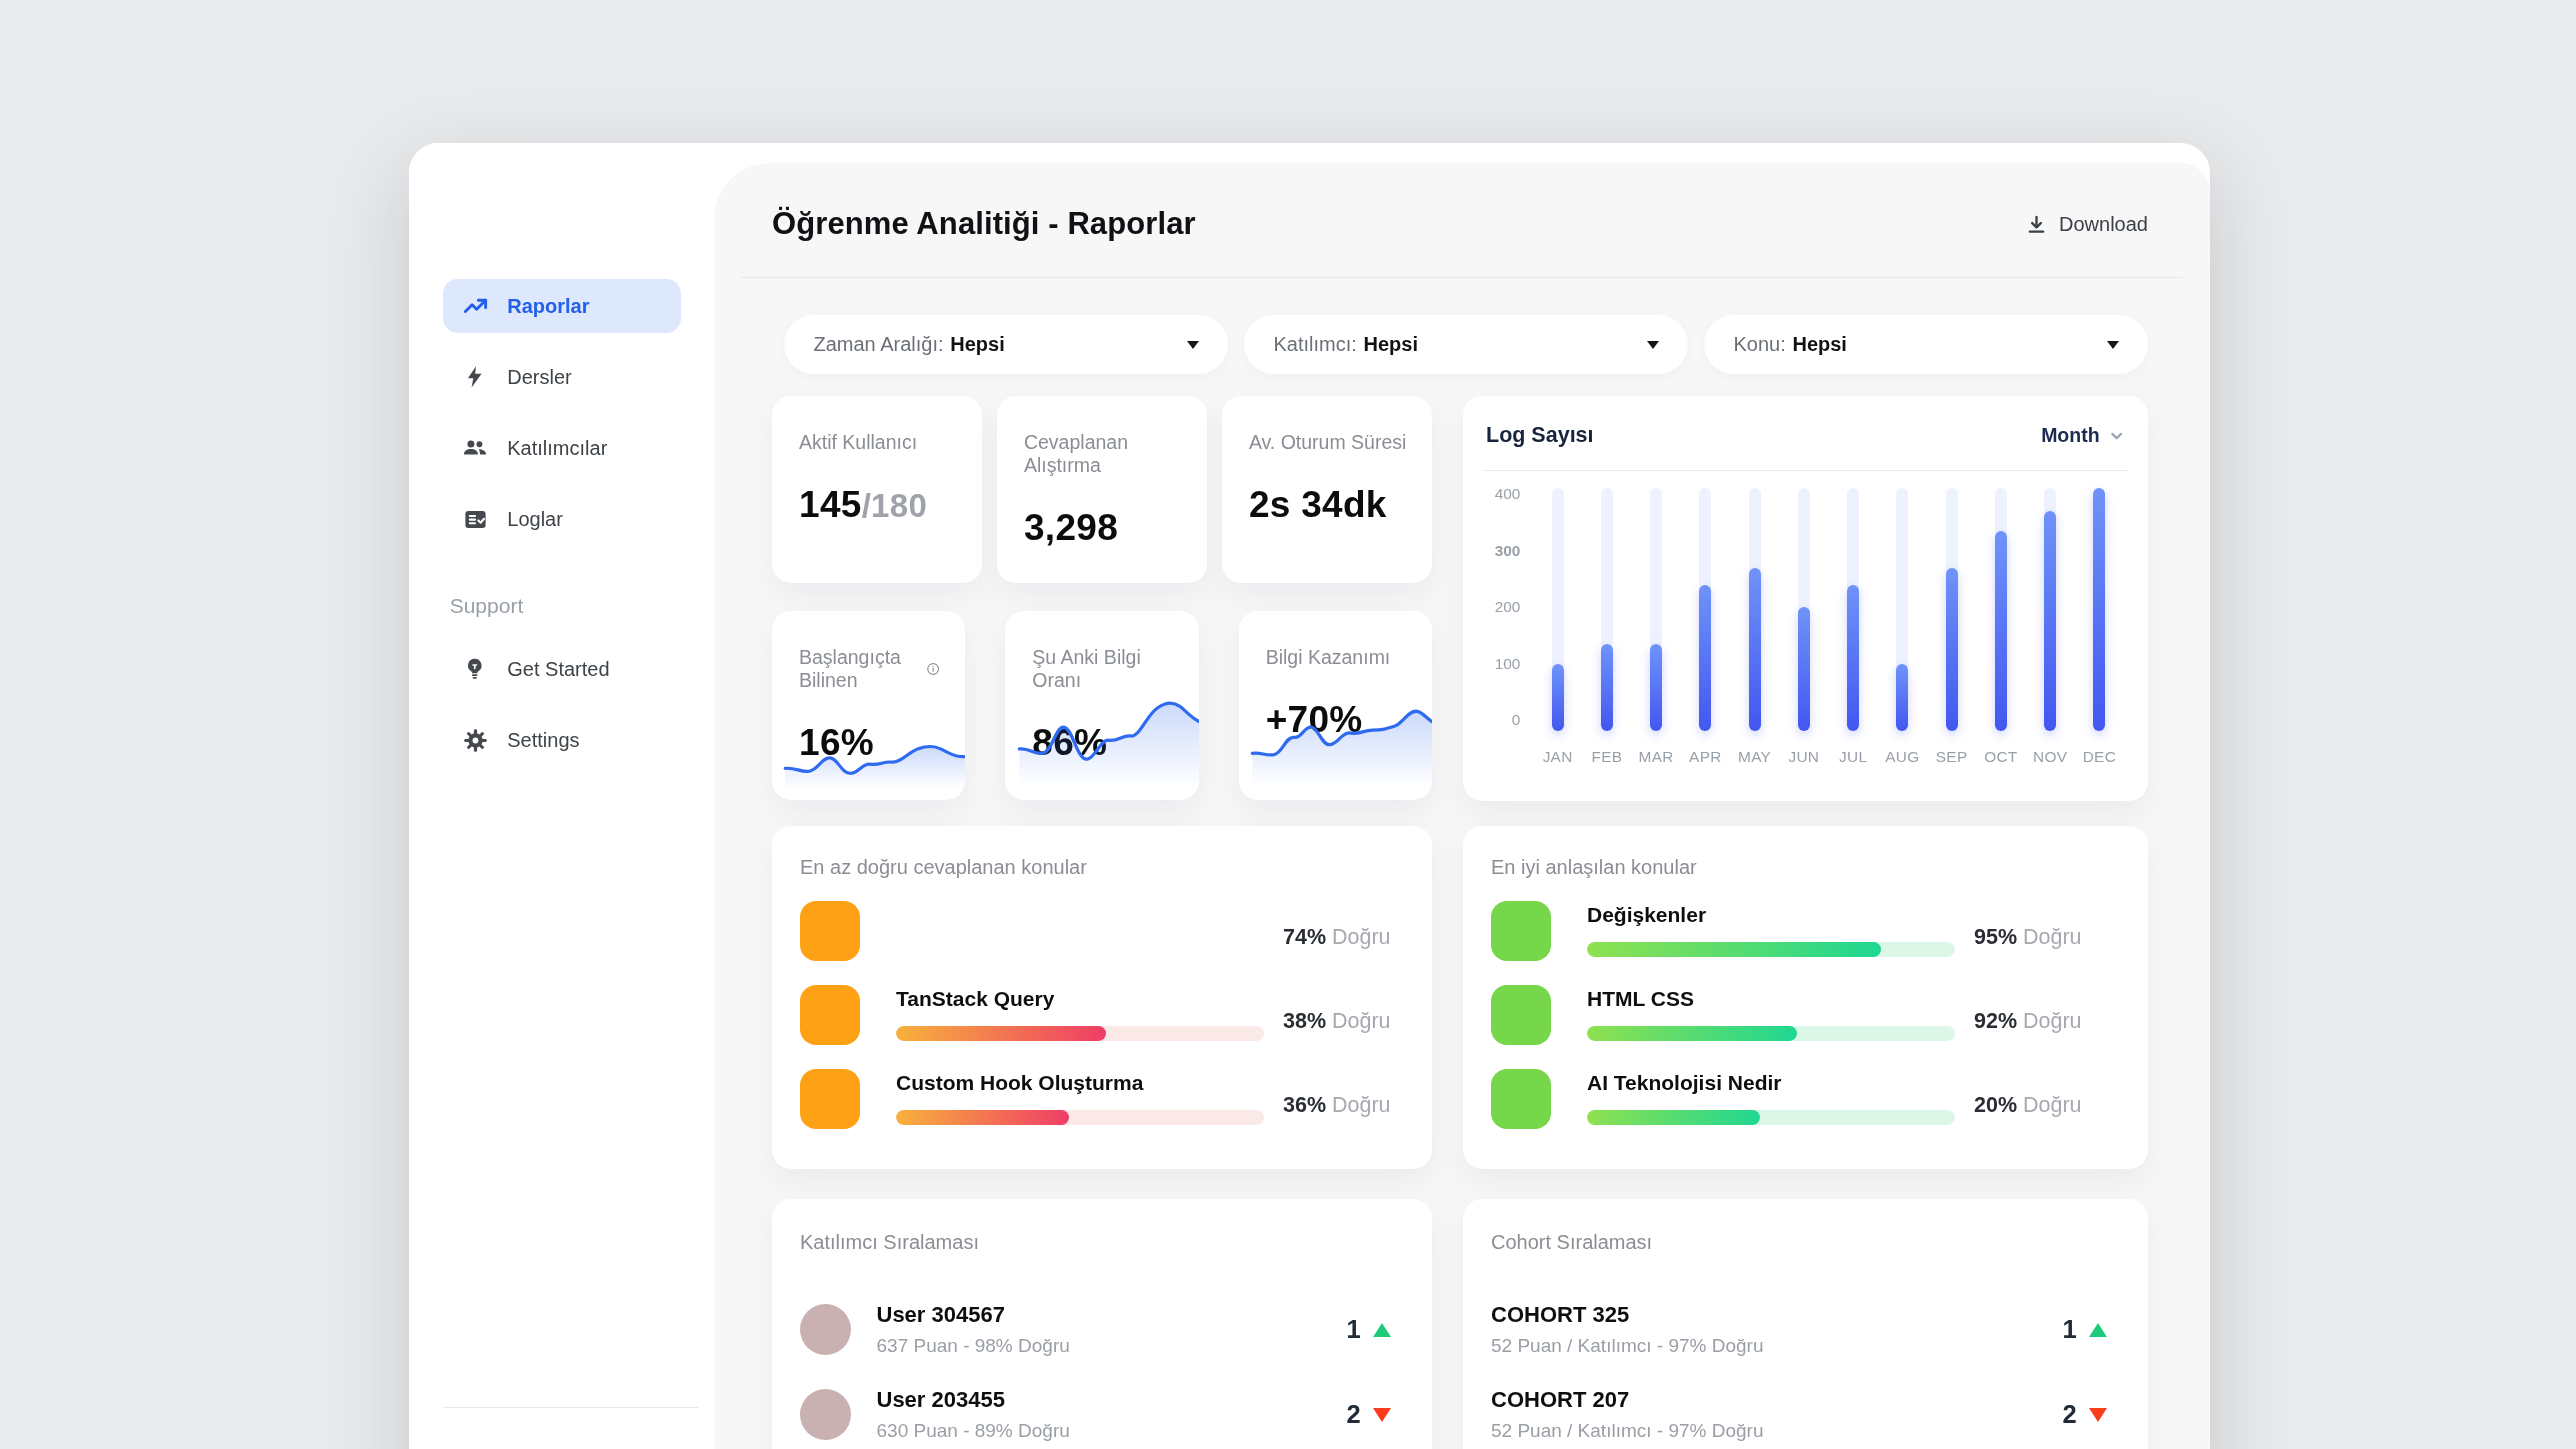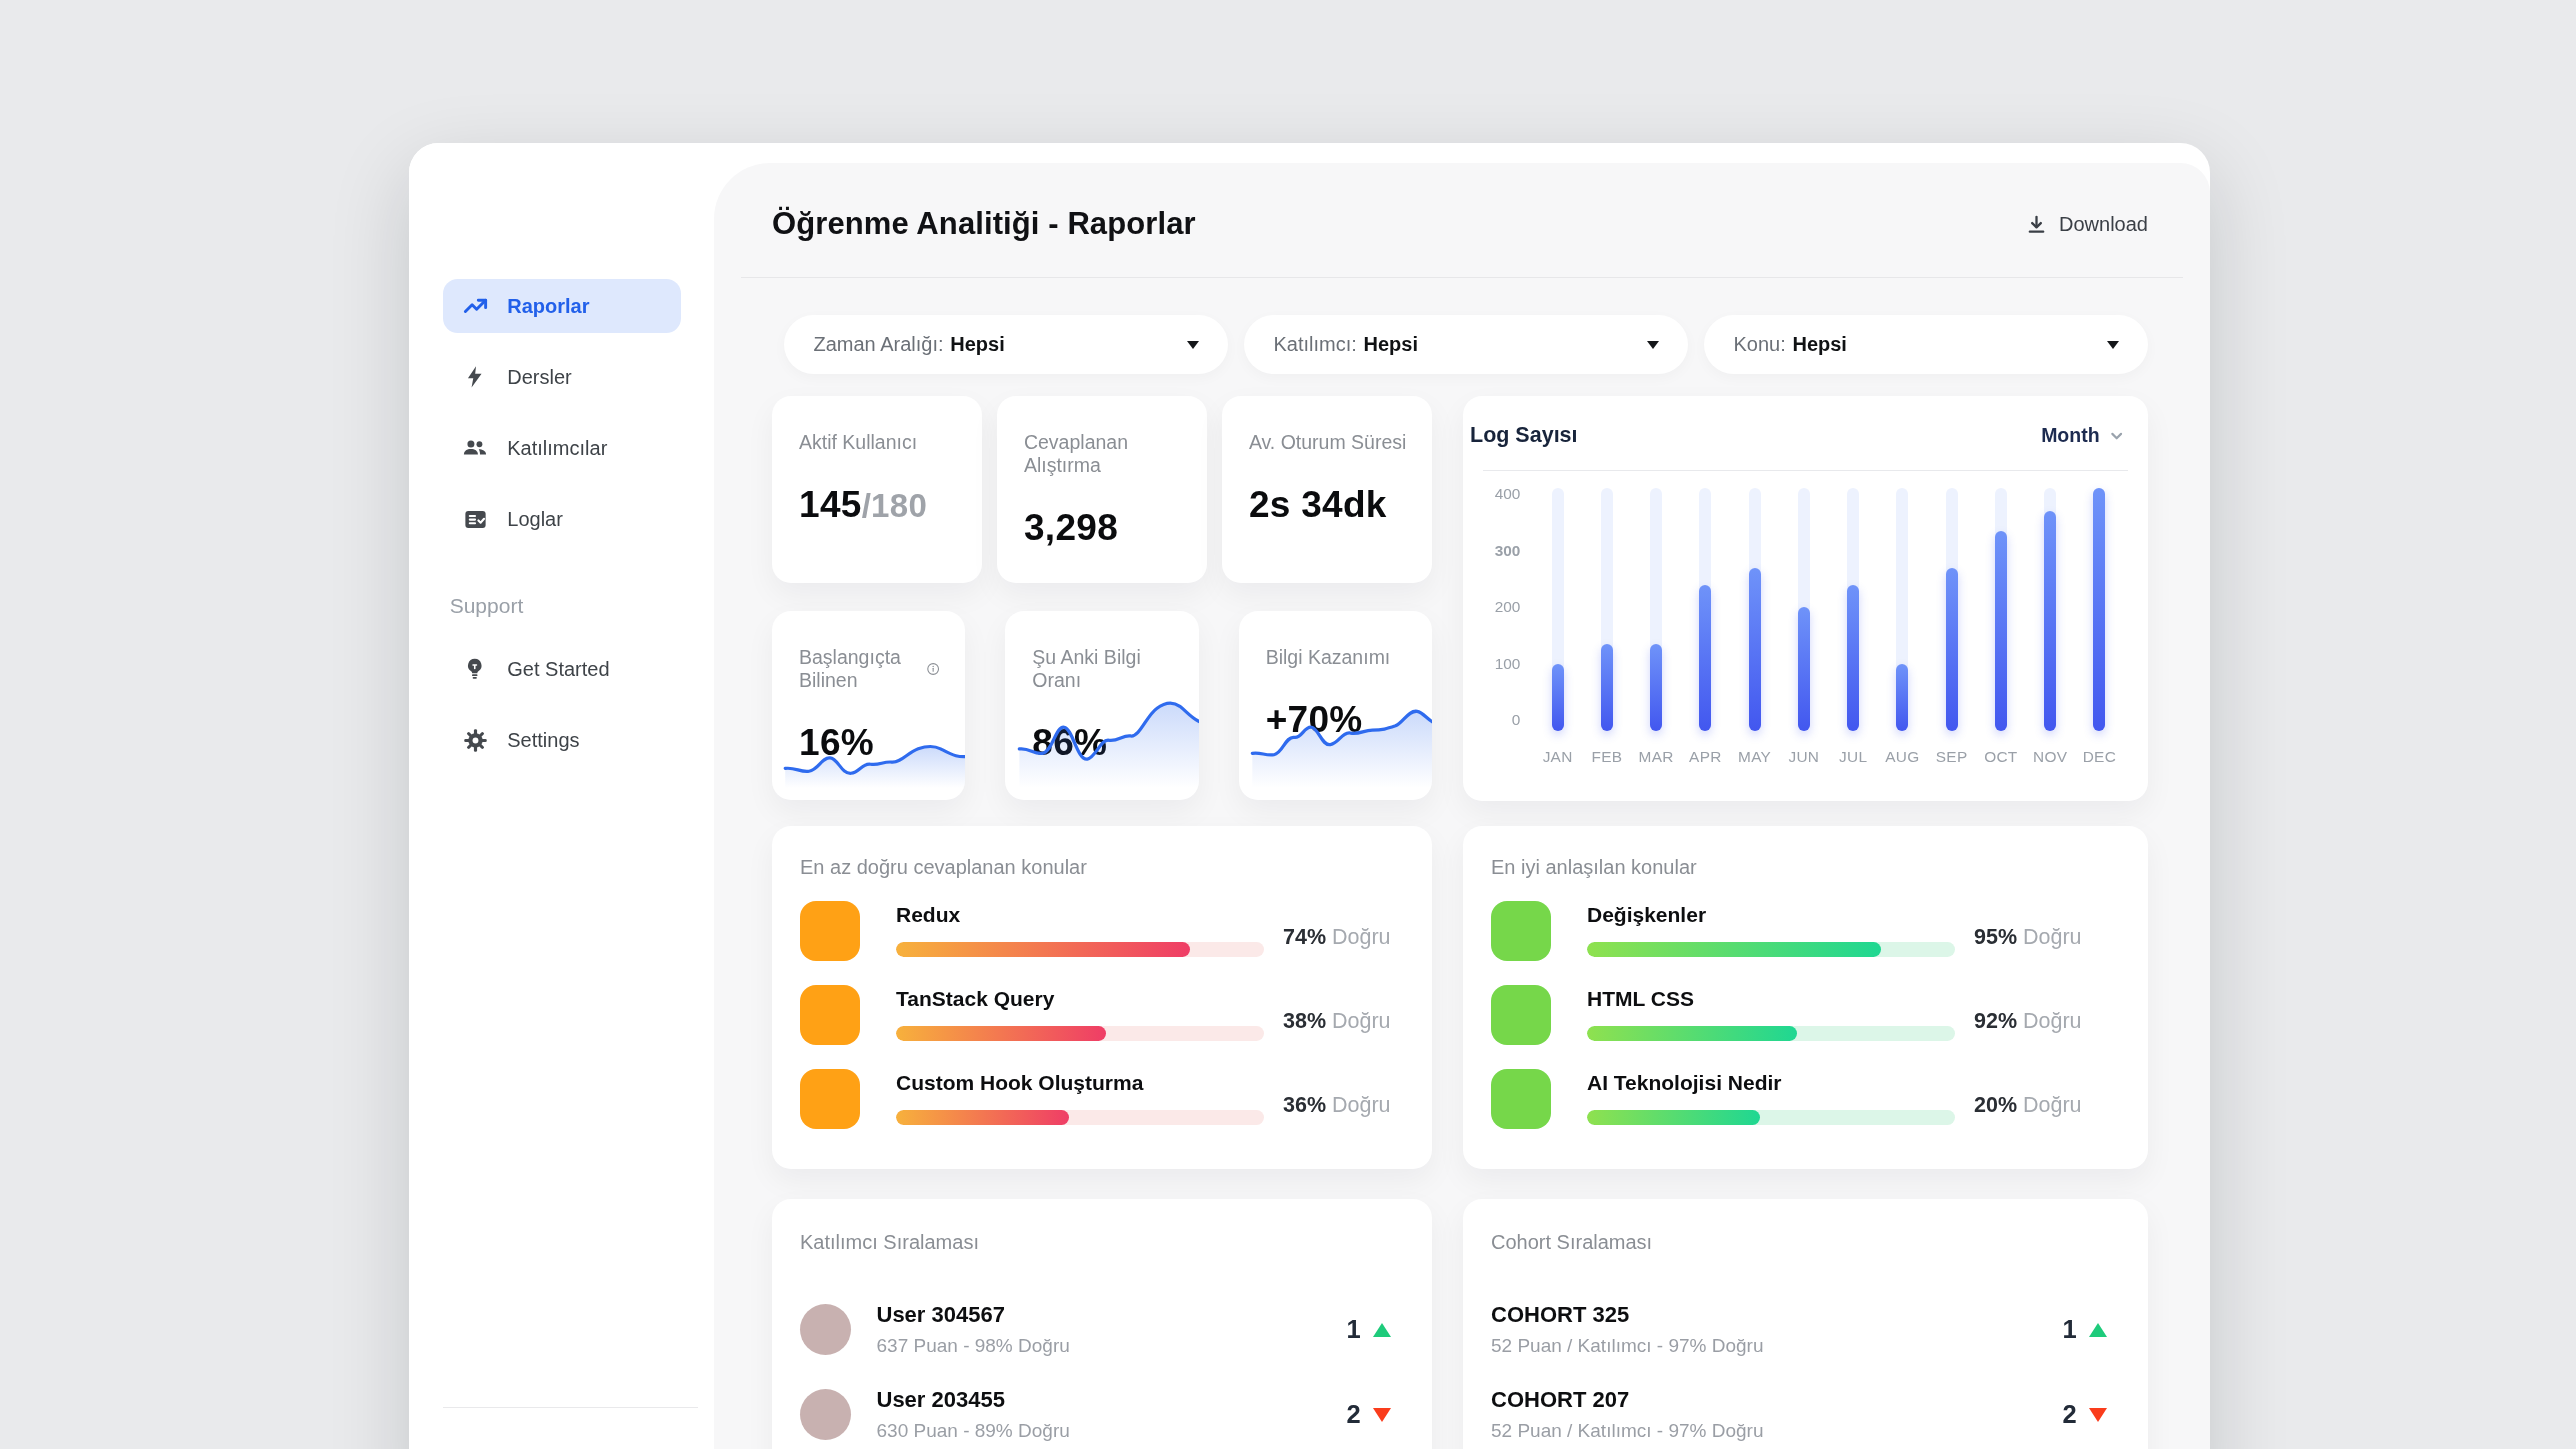--- a/index.html
+++ b/index.html
@@ -60,21 +60,21 @@
   .stat-card { flex:1; position:relative; background:#fff; border-radius:19px;
     box-shadow:0 12px 29.5px rgba(20,24,40,.05); padding:35px 25.5px 0 27px; overflow:hidden; }
   .stat-label-row { display:flex; align-items:center; gap:8px; }
   .stat-label { font-size:19.5px; color:#8a8e94; }
   .stat-value { margin-top:29.5px; font-size:37px; font-weight:700; color:#0b0c0e; letter-spacing:0.3px; }
   .stat-suffix { font-size:33px; color:#9fa3a9; font-weight:600; }
   .sparkline { position:absolute; left:9.4px; right:9.4px; bottom:12px; }
 
   
   .chart-card { left:749px; top:233px; width:685px; height:405px; }
-  .chart-head { position:absolute; left:7px; right:23px; top:21.5px; height:36px;
+  .chart-head { position:absolute; left:23px; right:23px; top:21.5px; height:36px;
     display:flex; align-items:center; justify-content:space-between; }
   .chart-title { font-size:21.5px; font-weight:600; color:#18243b; }
   .period-select { display:flex; align-items:center; gap:8px; cursor:pointer; }
   .period-select span { font-size:19.5px; font-weight:700; color:#1d2b50; }
   .chart-divider { position:absolute; left:20px; right:20px; top:74px; height:1.3px; background:#e8e9ec; }
   .plot-ylabels { position:absolute; left:17.4px; top:92px; width:40px; height:243px; }
   .y-tick { position:absolute; right:0; width:40px; text-align:right; font-size:15.4px; color:#9aa0a8; }
   .plot-cols { position:absolute; left:70px; right:24px; top:92px; height:243px; display:flex; }
   .bar-cell { flex:1; position:relative; height:100%; }
   .bar-col { position:absolute; left:50%; margin-left:-6px; bottom:0; width:12px; height:100%; }
@@ -424,26 +424,20 @@
           <path d="M6,82 C18,80 24,86 36,84 C48,82 52,58 64,60 C74,62 78,44 88,46 C98,48 102,72 114,70 C126,68 130,52 142,54 C154,56 160,50 172,50 C186,50 192,48 204,44 C214,40 222,22 234,24 C246,26 254,48 274,40 L274,130 L6,130 Z" fill="url(#g3)"></path>
           <path d="M6,82 C18,80 24,86 36,84 C48,82 52,58 64,60 C74,62 78,44 88,46 C98,48 102,72 114,70 C126,68 130,52 142,54 C154,56 160,50 172,50 C186,50 192,48 204,44 C214,40 222,22 234,24 C246,26 254,48 274,40" fill="none" stroke="#2f6bee" stroke-width="4.5" stroke-linecap="round"></path>
         </svg>
       </div>
     </div>
 
     <div class="card topic-card left warm">
       <div class="topic-title">En az doğru cevaplanan konular</div>
       <div class="topic-row i0">
         <div class="sq"></div>
-        <div class="topic-body">
-          <div class="topic-name">Redux</div>
-          <div class="ptrack">
-              <div class="pfill" style="width: 80%;"></div>
-            </div>
-        </div>
         <div class="topic-pct"><b>74%</b><em> Doğru</em></div>
       </div>
       <div class="topic-row i1">
         <div class="sq"></div>
         <div class="topic-body">
           <div class="topic-name">TanStack Query</div>
           <div class="ptrack">
               <div class="pfill" style="width: 57%;"></div>
             </div>
         </div>

